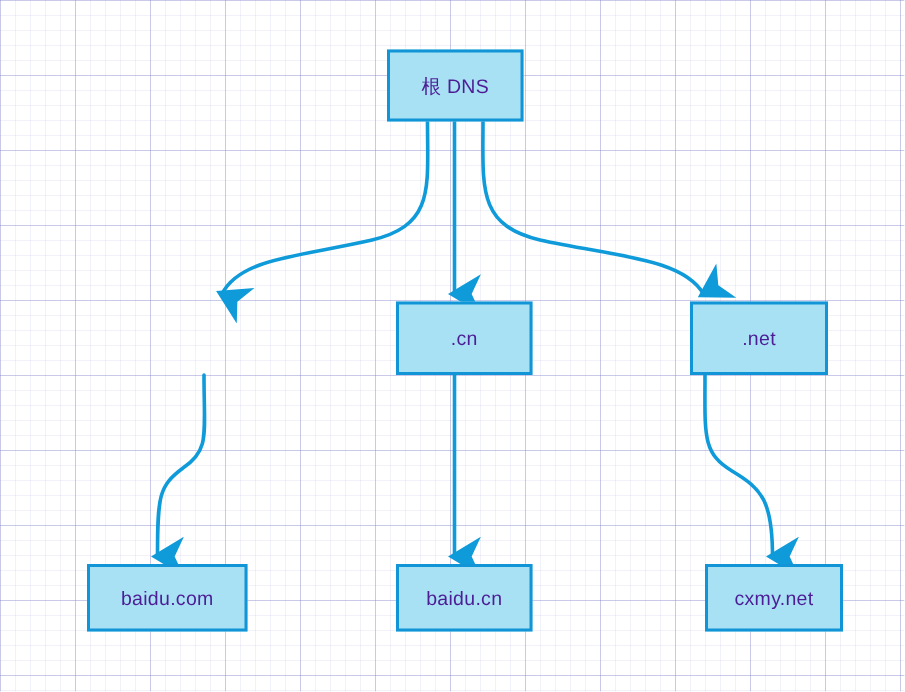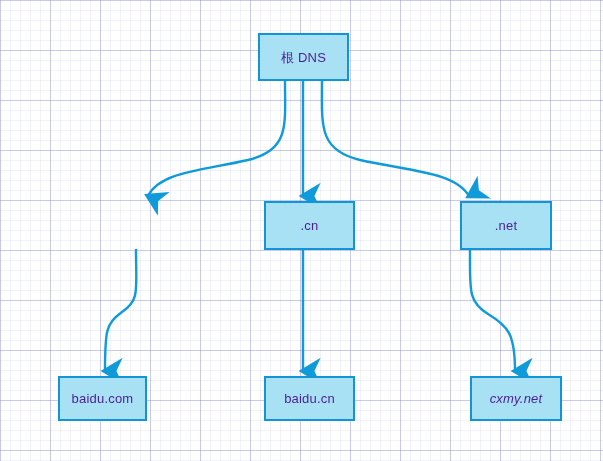--- a/index.html
+++ b/index.html
@@ -88,25 +88,25 @@
 
 
   <div class="node" style="left:264px; top:201px; width:91px; height:49px;">
     <span class="node-label">.cn</span>
   </div>
 
   <div class="node" style="left:432px; top:201px; width:92px; height:49px;margin-left:28px;">
     <span class="node-label">.net</span>
   </div>
 
-  <div class="node" style="left:58px; top:376px; width:89px; height:45px;">
+  <div class="node" style="left:58px; top:376px; width:107px; height:45px;">
     <span class="node-label">baidu.com</span>
   </div>
 
   <div class="node" style="left:264px; top:376px; width:91px; height:45px;">
     <span class="node-label">baidu.cn</span>
   </div>
 
-  <div class="node" style="left:470px; top:376px; width:92px; height:45px;font-style:italic;">
+  <div class="node" style="left:470px; top:376px; width:92px; height:45px;">
     <span class="node-label">cxmy.net</span>
   </div>
 
 </div>
 
 </body></html>

